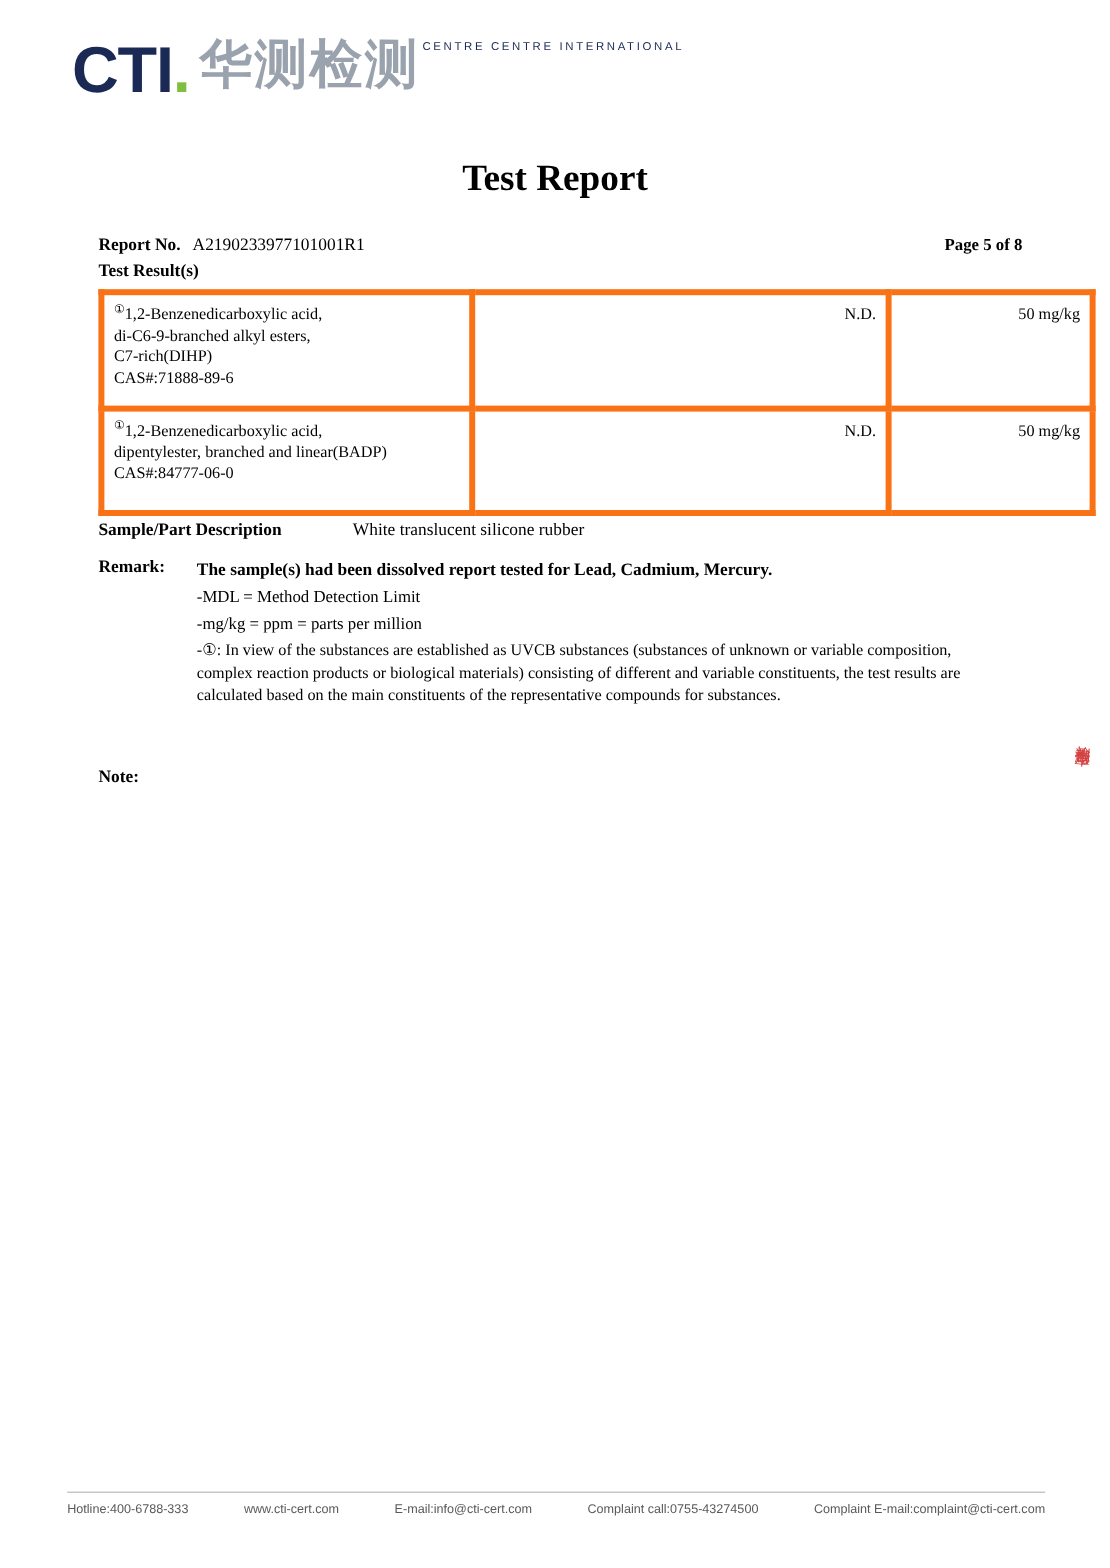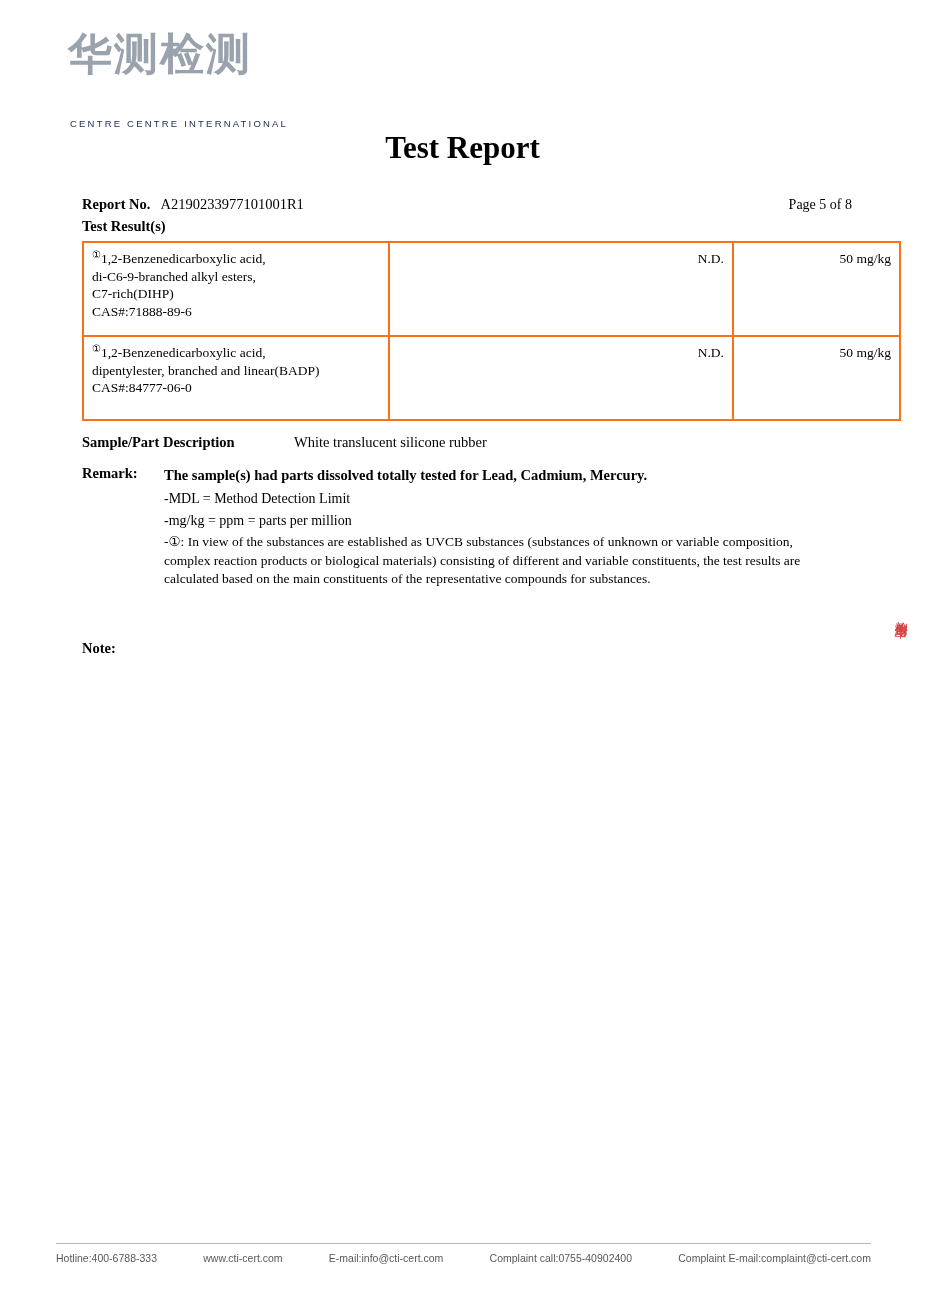--- a/index.html
+++ b/index.html
@@ -38,23 +38,21 @@
     letter-spacing: -1px;
     color: #1b2a55;
     line-height: 58px;
   }
   .logo-cti .dot {
     color: #7fbf3f;
   }
   .logo-right {
     margin-left: 8px;
     display: flex;
-    flex-direction: column;
     justify-content: space-between;
-    gap: 36px;
   }
   .logo-cn {
     font-family: "DejaVu Sans", sans-serif;
     font-size: 44px;
     font-weight: bold;
     color: #9aa2ae;
     line-height: 48px;
     letter-spacing: 2px;
   }
   .logo-sub {
@@ -91,41 +89,42 @@
   }
   .report-no-label {
     font-weight: bold;
     margin-right: 10px;
   }
   .report-no-value {
     font-weight: normal;
   }
   .page-of {
     font-size: 14px;
+    font-weight: bold;
   }
 
   .test-results-label {
     position: absolute;
     top: 218px;
     left: 82px;
     font-size: 14.5px;
     font-weight: bold;
   }
 
   
   .result-table {
     position: absolute;
     top: 241px;
     left: 82px;
     width: 763px;
     border-collapse: collapse;
     table-layout: fixed;
   }
   .result-table td {
-    border: 2px solid #f97316;
+    border: 5px solid #f97316;
     vertical-align: top;
     font-size: 13.5px;
     line-height: 17.5px;
     padding: 7px 8px 7px 8px;
   }
   .col-substance { width: 288px; }
   .col-result { width: 326px; }
   .col-mdl { width: 149px; }
   .cell-center {
     text-align: right;
@@ -259,20 +258,21 @@
   .footer span {
     white-space: nowrap;
   }
 </style>
 </head>
 <body>
 
 <div class="page">
 
   <div class="logo-block">
+    <div class="logo-cti"><span>CTI</span><span class="dot">.</span></div>
     <div class="logo-right">
       <div class="logo-cn">华测检测</div>
       <div class="logo-sub">CENTRE CENTRE INTERNATIONAL</div>
     </div>
   </div>
 
   <div class="doc-title">Test Report</div>
 
   <div class="report-line">
     <div>
@@ -307,35 +307,35 @@
     </tbody>
   </table>
 
   <div class="sample-row">
     <span class="sample-label">Sample/Part Description</span><span class="sample-value">White translucent silicone rubber</span>
   </div>
 
   <div class="remark-block">
     <div class="remark-label">Remark:</div>
     <div class="remark-body">
-      <div class="remark-line-bold">The sample(s) had parts dissolved totally tested for Lead, Cadmium, Mercury.</div>
+      <div class="remark-line-bold">The sample(s) had been dissolved report tested for Lead, Cadmium, Mercury.</div>
       <div class="remark-line">-MDL = Method Detection Limit</div>
       <div class="remark-line">-mg/kg = ppm = parts per million</div>
       <div class="remark-para"><span>-①:</span><span> In view of the substances are established as UVCB substances (substances of unknown or variable composition, complex reaction products or biological materials) consisting of different and variable constituents, the test results are calculated based on the main constituents of the representative compounds for substances.</span></div>
     </div>
   </div>
 
   <div class="note-block">
     <div class="note-label">Note:</div>
   </div>
 
   <div class="stamp">检测专用章</div>
 
   <div class="footer-rule"></div>
   <div class="footer">
     <span>Hotline:400-6788-333</span>
     <span>www.cti-cert.com</span>
     <span>E-mail:info@cti-cert.com</span>
-    <span>Complaint call:0755-40902400</span>
+    <span>Complaint call:0755-43274500</span>
     <span>Complaint E-mail:complaint@cti-cert.com</span>
   </div>
 
 </div>
 
 </body></html>

